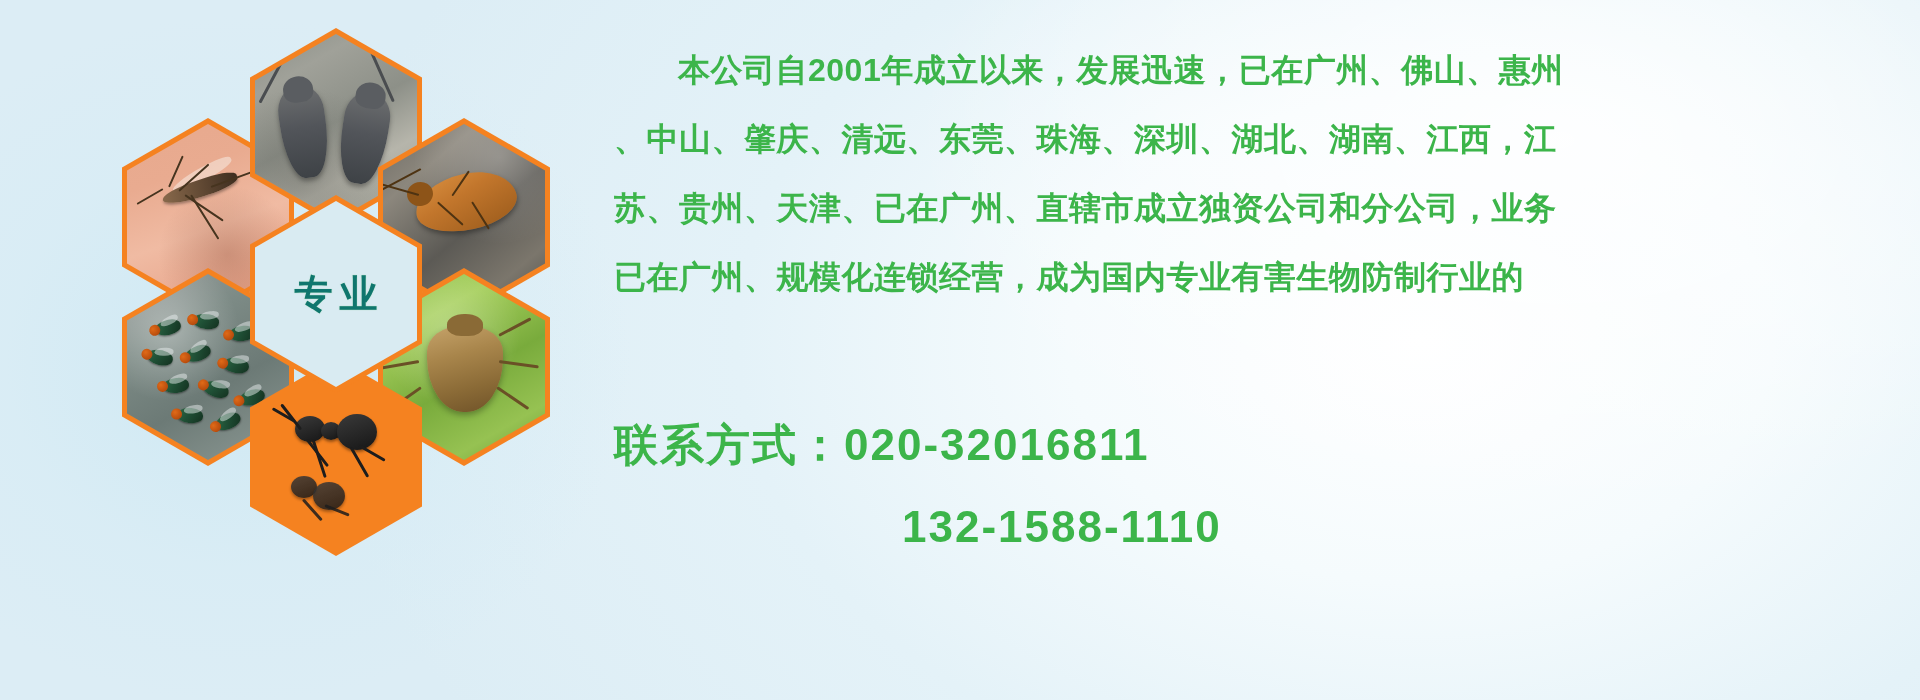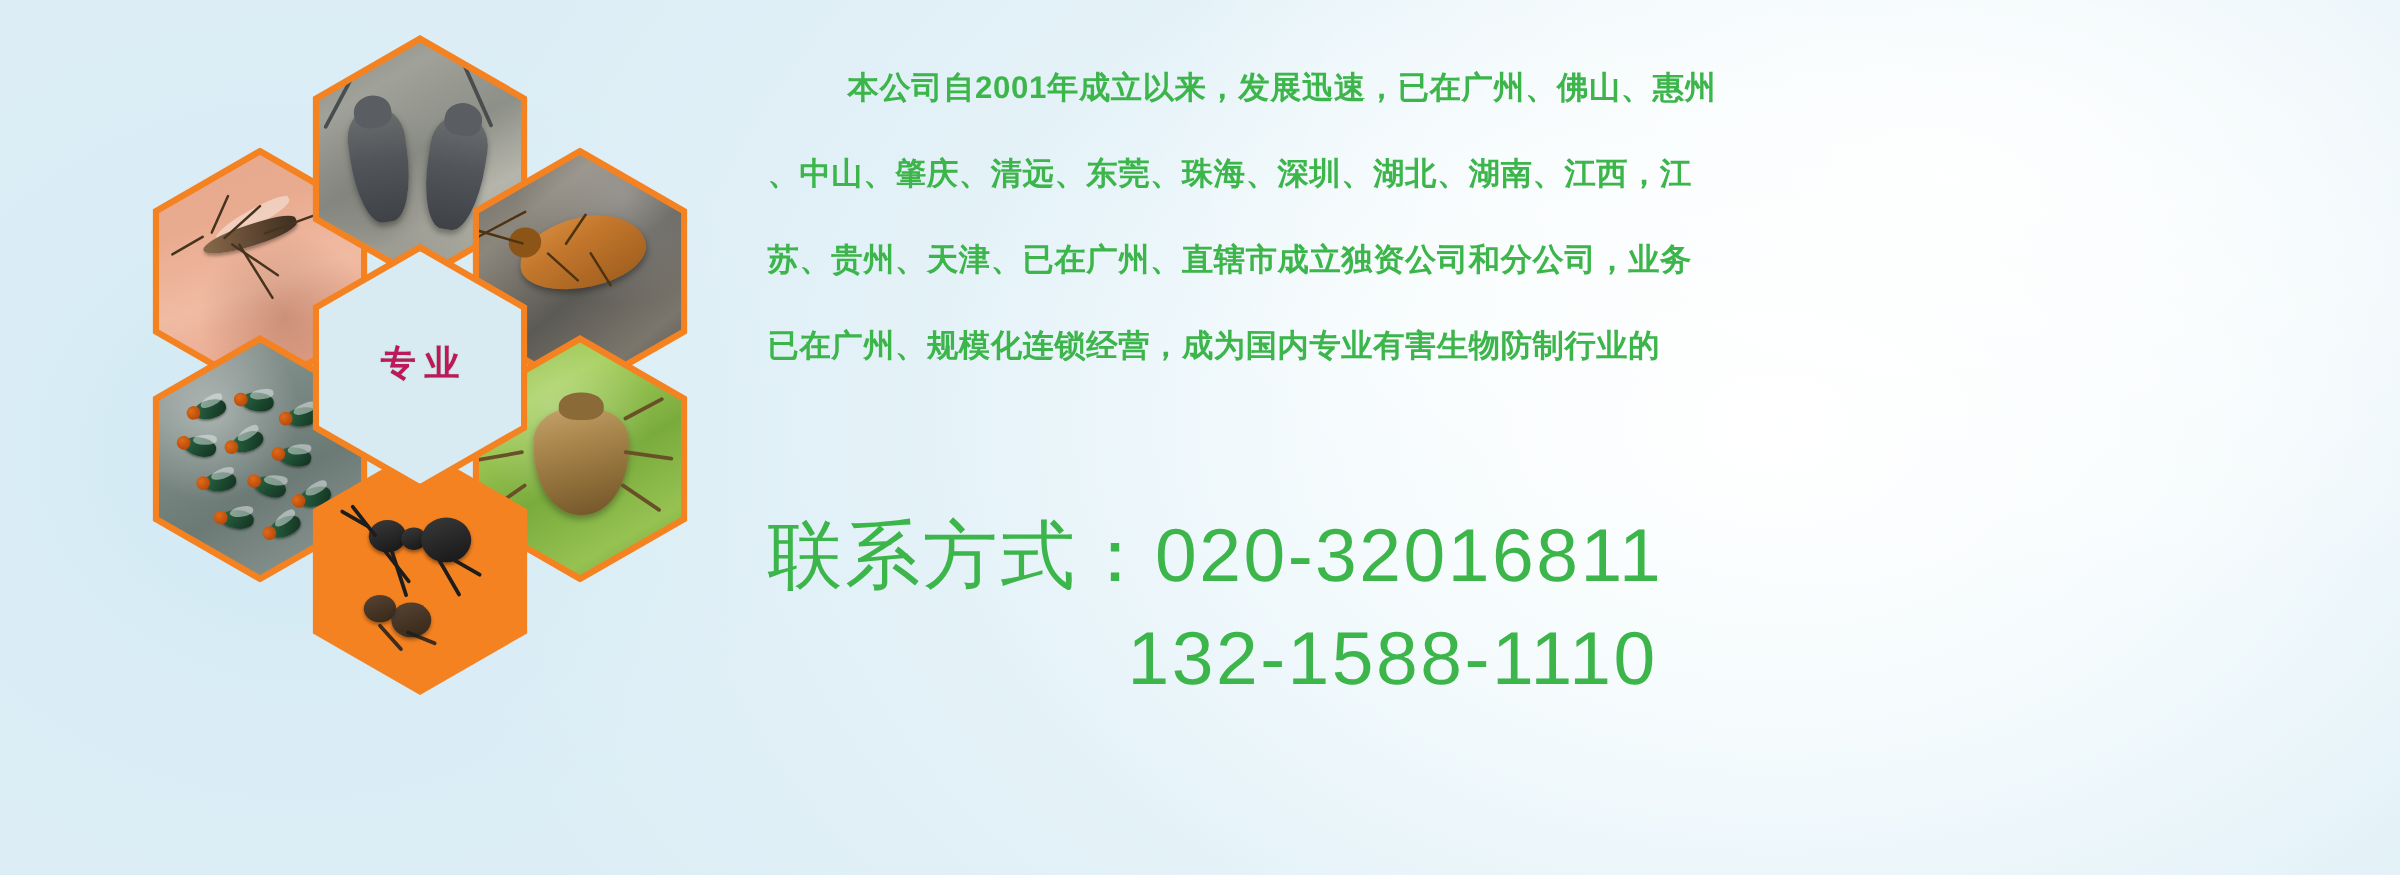--- a/index.html
+++ b/index.html
@@ -78,28 +78,27 @@
   .hex-label      { left: 150px; top: 185px; }
 
   .hex-label .inner {
     background: #d9ebf2;
     display: flex;
     flex-direction: column;
     align-items: center;
     justify-content: center;
   }
   .hex-label .line {
-    color: #be185d;
+    color: #0f766e;
     font-weight: 700;
-    font-size: 28px;
+    font-size: 38px;
     letter-spacing: 7px;
     line-height: 1.32;
     text-indent: 7px;
     text-shadow: 0 0 1px rgba(76,182,76,0.5);
-    font-family: Liberation Mono, monospace;
   }
 
   
   .art-mosquito {
     background:
       radial-gradient(circle at 62% 70%, rgba(120,60,40,0.28) 0%, rgba(120,60,40,0) 42%),
       linear-gradient(160deg, #e7a98e 0%, #e9ab90 28%, #f0bba3 55%, #e39a7f 100%);
   }
   .art-mosquito .body {
     position: absolute; left: 34px; top: 56px;
@@ -261,38 +260,38 @@
   .copy {
     position: absolute;
     left: 614px;
     top: 36px;
     width: 1300px;
     z-index: 4;
   }
   .copy p {
     margin: 0;
     color: #3cb54a;
-    font-size: 25px;
+    font-size: 32px;
     font-weight: 700;
     line-height: 69px;
     letter-spacing: 0.5px;
     white-space: nowrap;
   }
   .copy p.first { text-indent: 64px; }
 
   .contact {
     position: absolute;
     left: 614px;
     top: 404px;
     z-index: 4;
   }
   .contact .phone-line {
     color: #3cb54a;
-    font-weight: 400;
-    font-size: 60px;
+    font-weight: 700;
+    font-size: 44px;
     line-height: 82px;
     letter-spacing: 2px;
     white-space: nowrap;
   }
   .contact .phone-line.second {
     text-indent: 288px;
   }
 </style>
 </head>
 <body>

